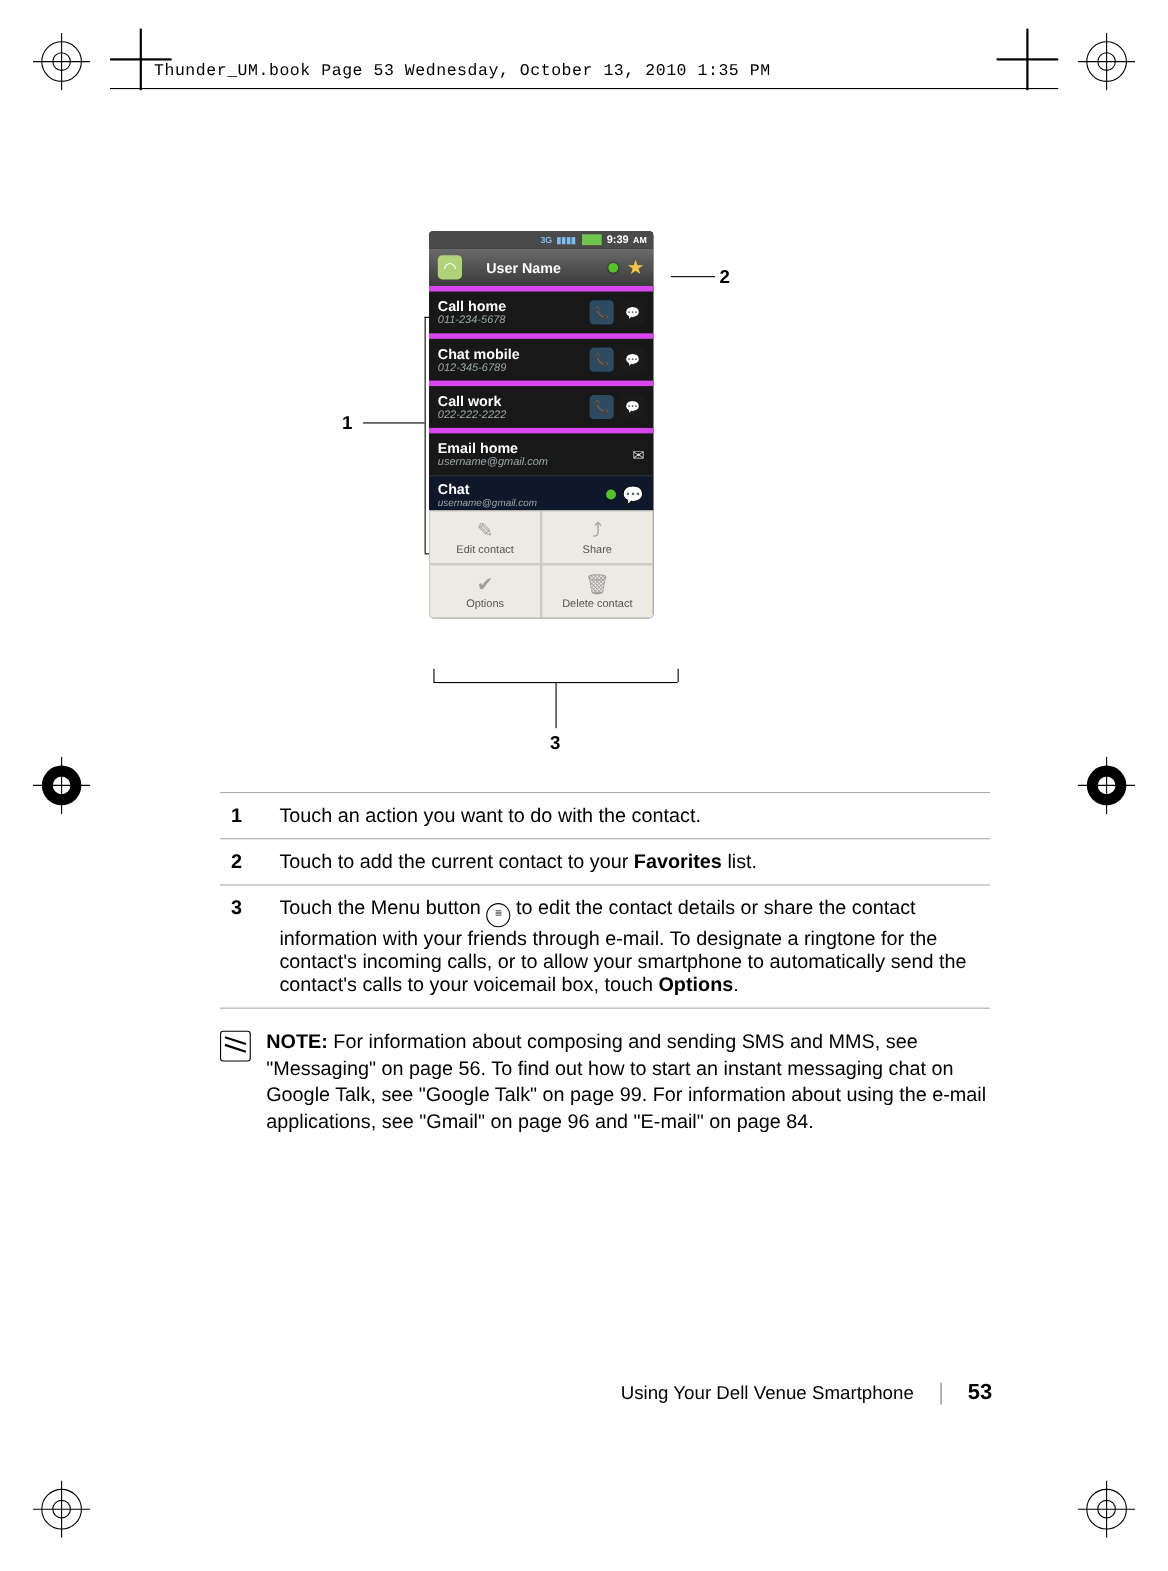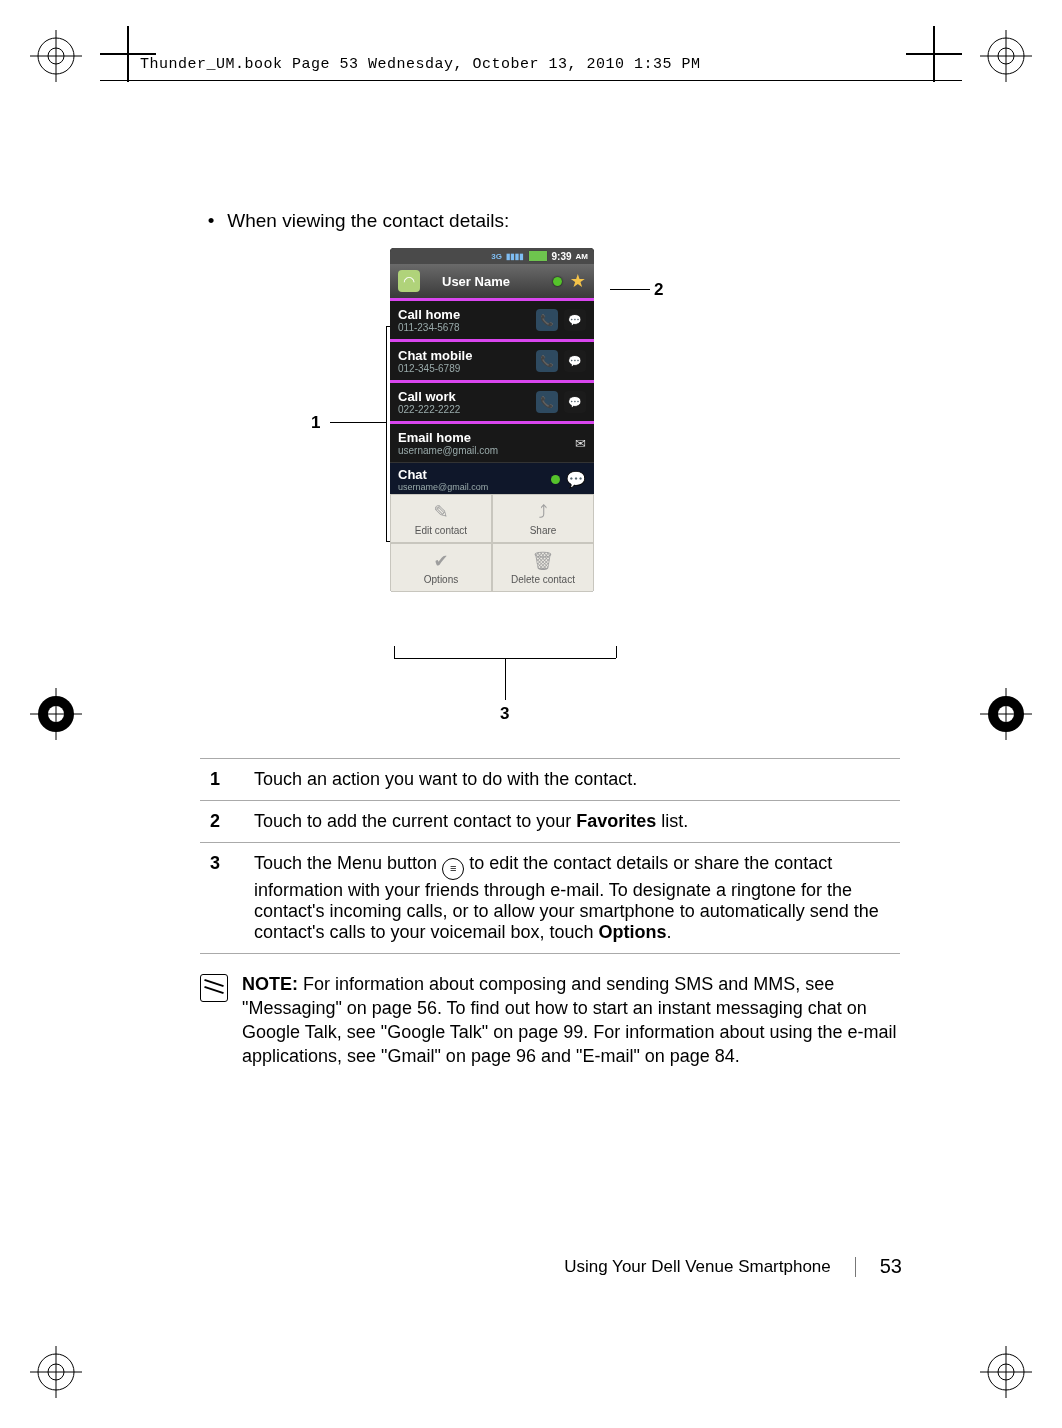--- a/index.html
+++ b/index.html
@@ -131,26 +131,26 @@
   }
   .star {
     color: #f4c34a;
     font-size: 18px;
     line-height: 14px;
   }
   .list-row {
     display: flex;
     align-items: center;
     padding: 6px 8px;
-    border-top: 3px solid #d946ef;
+    border-top: 5px solid #d946ef;
     background: #181818;
   }
   .list-main { flex: 1; }
   .list-title { font-size: 13px; font-weight: bold; }
-  .list-sub { font-size: 10px; color: #9aa; }
+  .list-sub { font-size: 10px; color: #9aa; font-style: italic; }
   .icon-btn {
     width: 22px;
     height: 22px;
     background: #2e4a60;
     border-radius: 4px;
     display: inline-flex;
     align-items: center;
     justify-content: center;
     margin-left: 6px;
     font-size: 11px;
@@ -253,21 +253,21 @@
   .footer {
     position: absolute;
     bottom: 150px;
     right: 160px;
     font-size: 17px;
     display: flex;
     align-items: center;
     gap: 24px;
   }
   .footer .sep { width:1px; height:20px; background:#777; }
-  .footer .pg { font-weight: normal; font-size: 20px; }
+  .footer .pg { font-weight: bold; font-size: 20px; }
 </style>
 </head>
 <body>
 
 <div class="crop-mark cm-tl">
     <svg width="52" height="52">
       <circle cx="26" cy="26" r="18" fill="none" stroke="#000"></circle>
       <circle cx="26" cy="26" r="8" fill="none" stroke="#000"></circle>
       <line x1="26" y1="0" x2="26" y2="52" stroke="#000"></line>
       <line x1="0" y1="26" x2="52" y2="26" stroke="#000"></line>
@@ -315,24 +315,20 @@
   </div>
 
 <div class="corner-cross cc-tl"></div>
 <div class="corner-cross cc-tr"></div>
 
 <div class="source-line">Thunder_UM.book  Page 53  Wednesday, October 13, 2010  1:35 PM</div>
 <div class="source-rule"></div>
 
 <div class="content">
 
-  <div class="bullet-line">
-    <span class="bullet-dot">•</span>
-    <span>When viewing the contact details:</span>
-  </div>
 
   <div class="figure-area">
 
     <div class="callout" style="left:111px; top:165px;">1</div>
     <div class="callout-line l-horz" style="left:130px; top:174px; width:56px;"></div>
     <div class="callout-line l-vert" style="left:186px; top:78px; height:215px;"></div>
     <div class="callout-line l-horz" style="left:186px; top:78px; width:12px;"></div>
     <div class="callout-line l-horz" style="left:186px; top:293px; width:12px;"></div>
 
     <div class="callout" style="left:454px; top:32px;">2</div>

